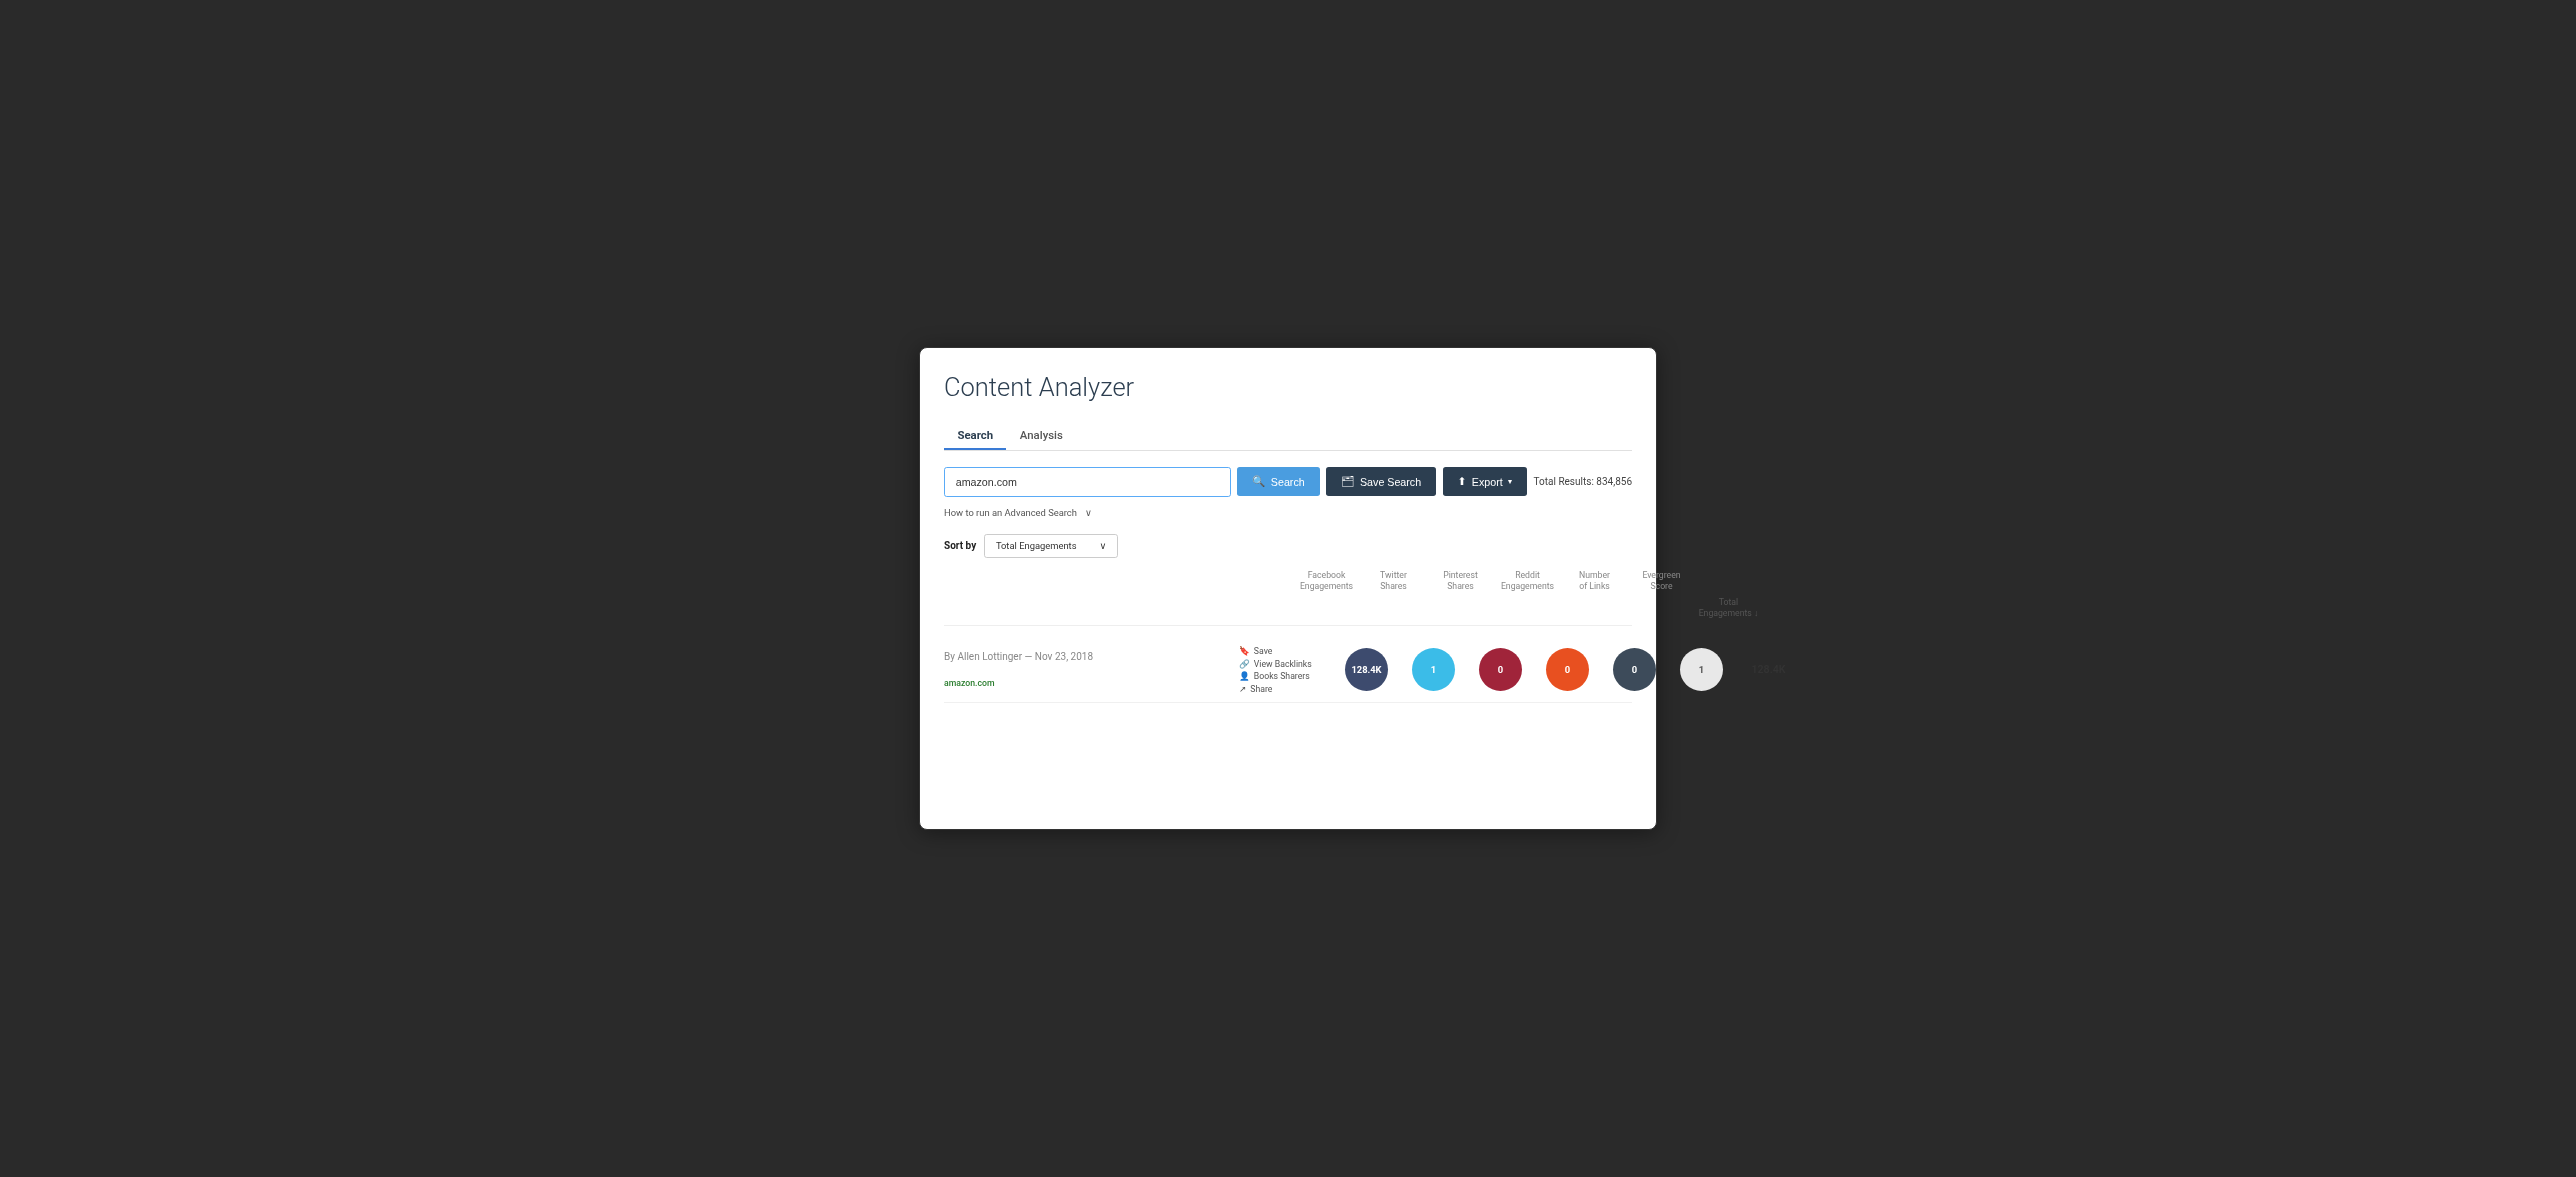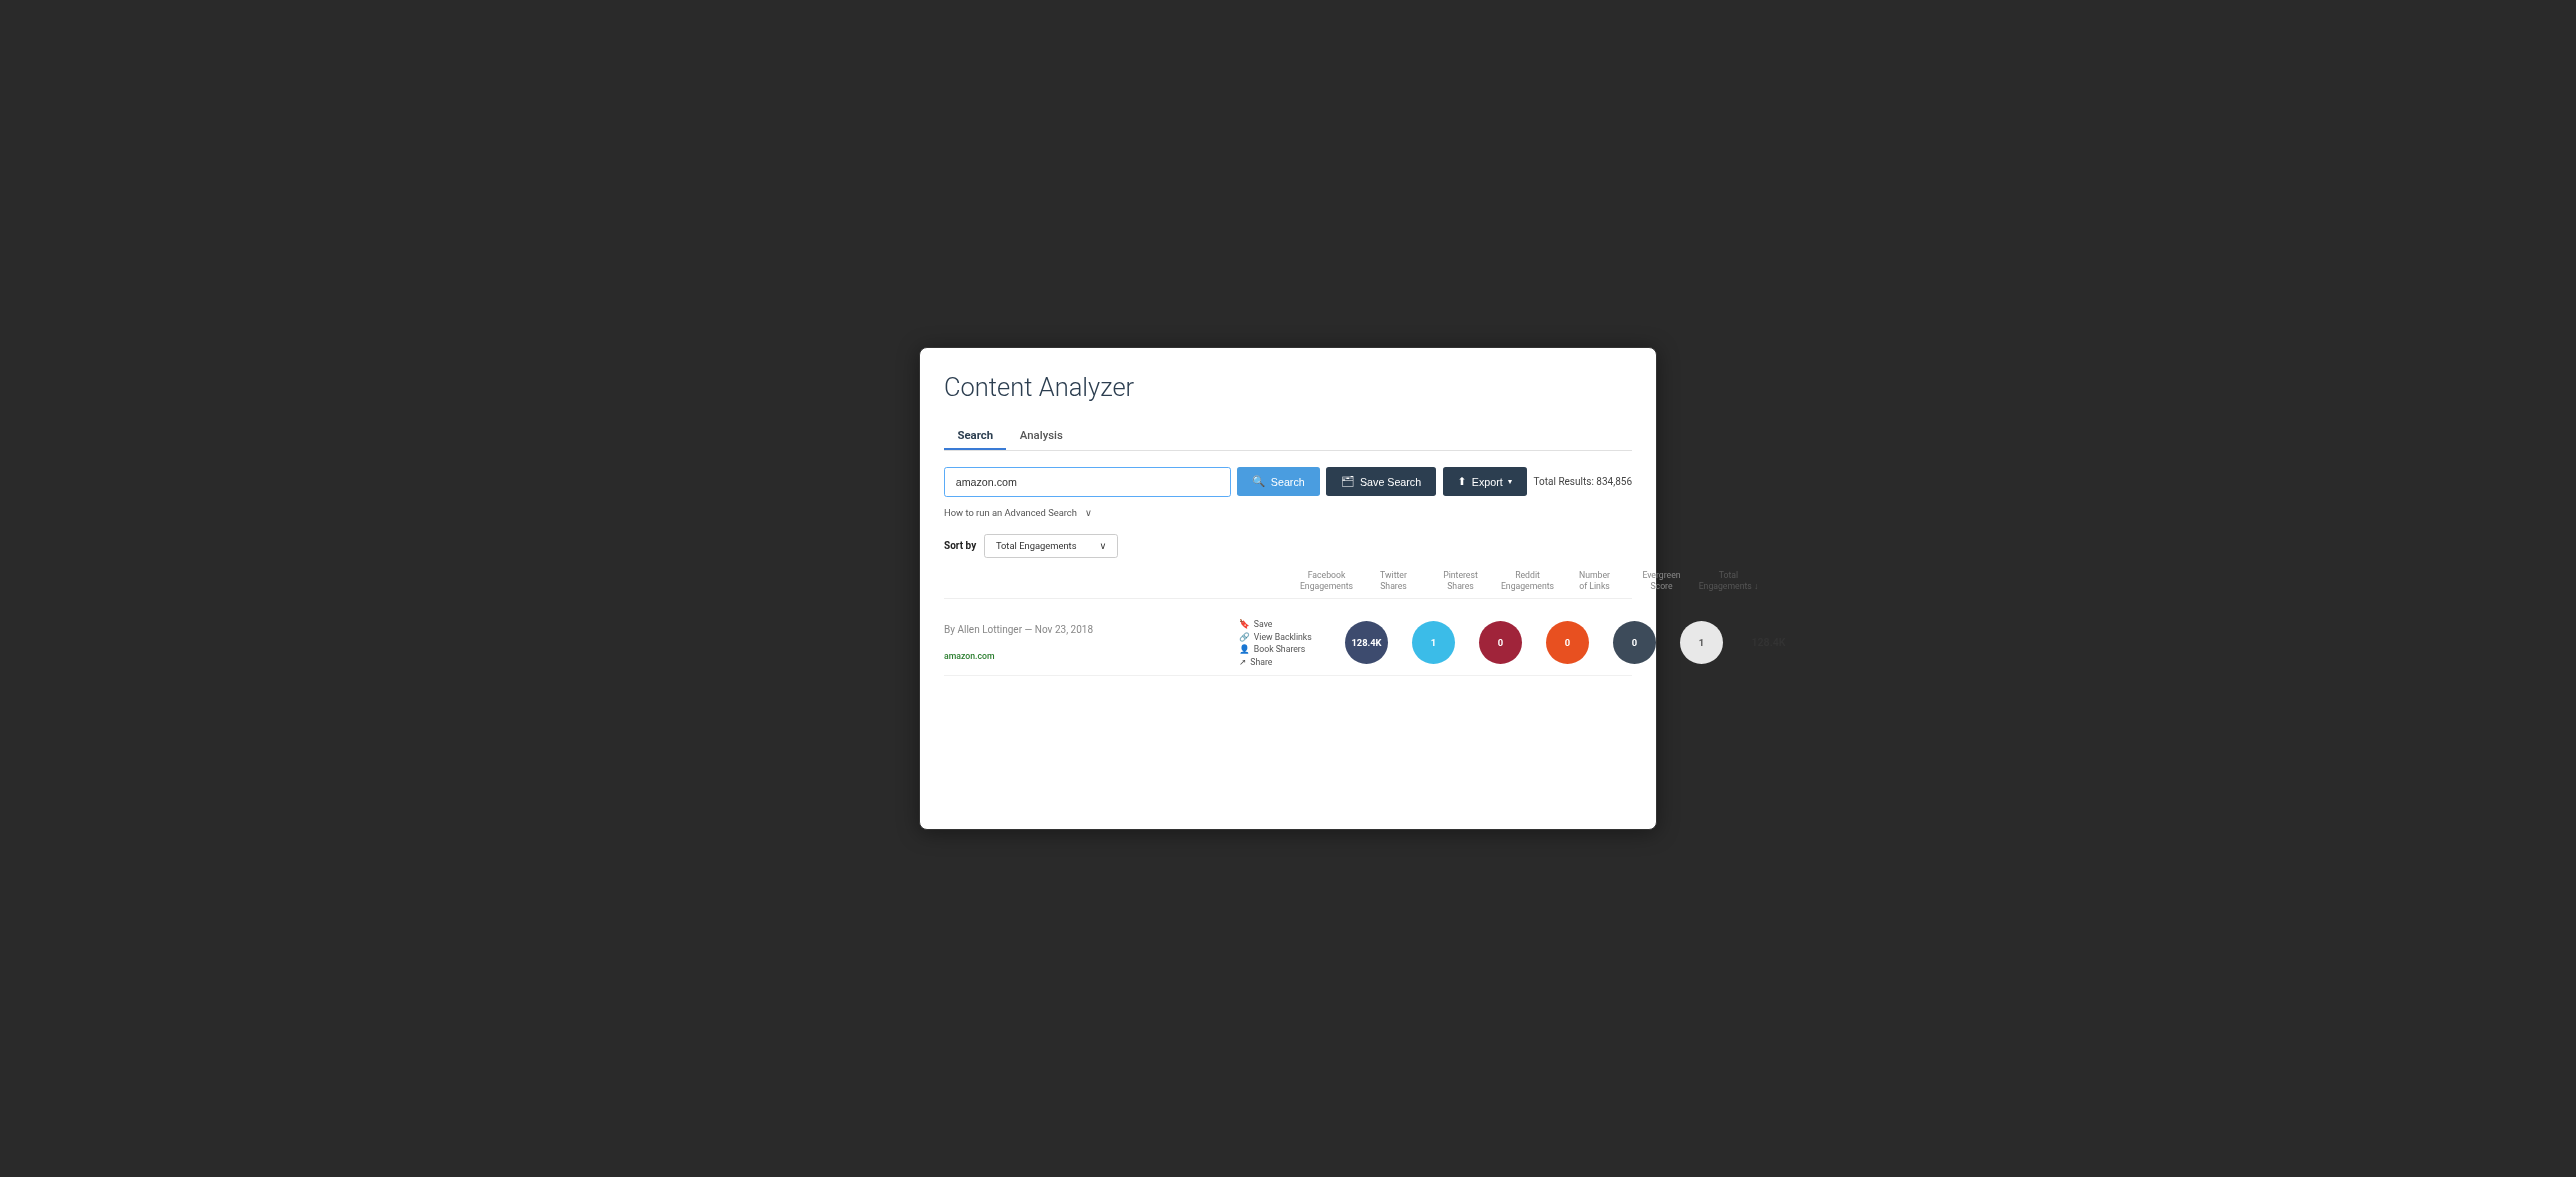--- a/index.html
+++ b/index.html
@@ -157,20 +157,21 @@
     }
     .col-header {
       text-align: center;
       font-size: 8.7px;
       color: #888;
       width: 67px;
       line-height: 1.3;
     }
     .col-header.sorted {
       color: #555;
+      margin-top: 27px;
     }
     .result-row {
       display: flex;
       align-items: center;
       padding: 13.4px 0 8px 0;
       border-bottom: 0.7px solid #f0f0f0;
     }
     .result-info {
       flex: 0 0 295px;
       padding-right: 13.4px;
@@ -318,21 +319,21 @@
       <div class="action-link">
         <span>🔖</span>
         <span>Save</span>
       </div>
       <div class="action-link">
         <span>🔗</span>
         <span>View Backlinks</span>
       </div>
       <div class="action-link">
         <span>👤</span>
-        <span>Book Sharers</span>
+        <span>Books Sharers</span>
       </div>
       <div class="action-link">
         <span>↗</span>
         <span>Share</span>
       </div>
     </div>
     <div class="stat-cells">
       <div class="stat-cell">
         <div class="stat-circle navy">128.4K</div>
       </div>

